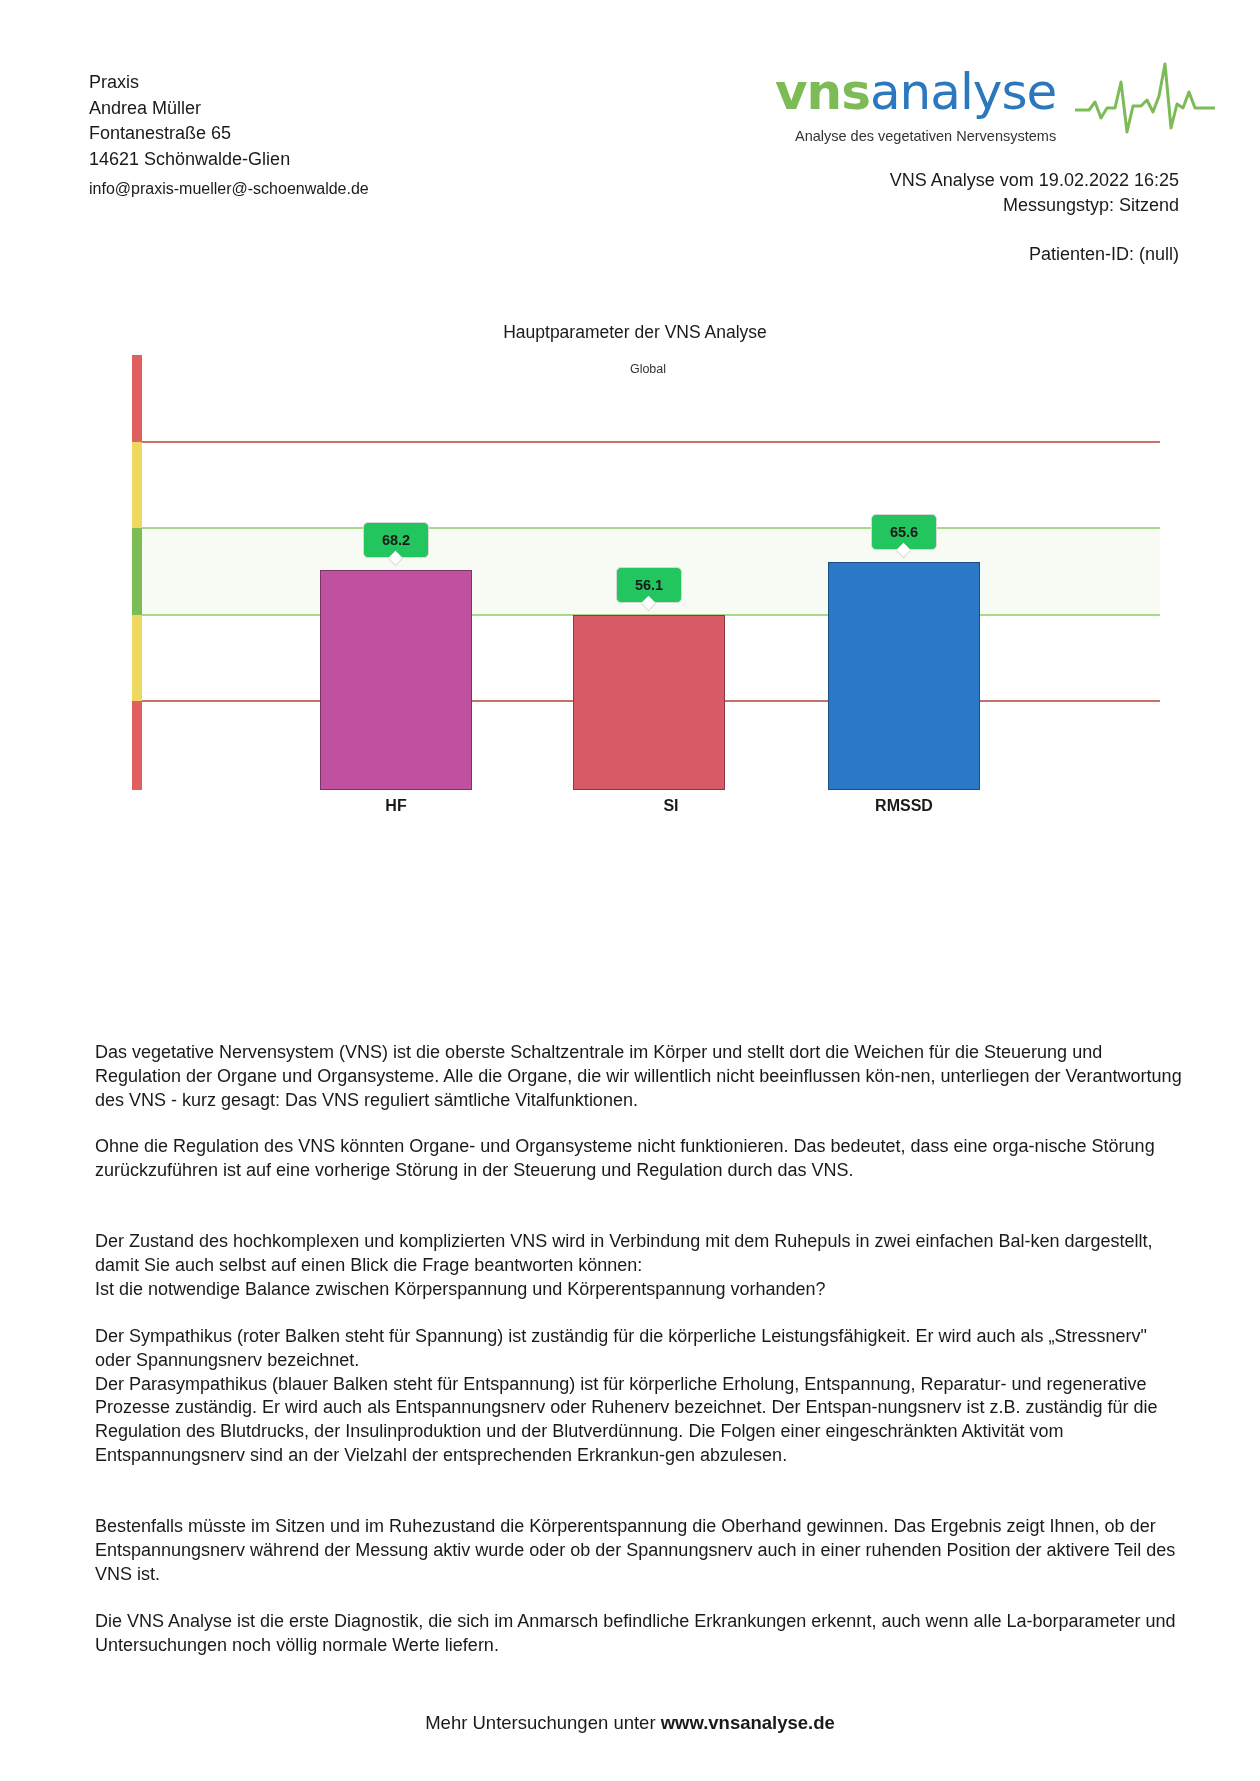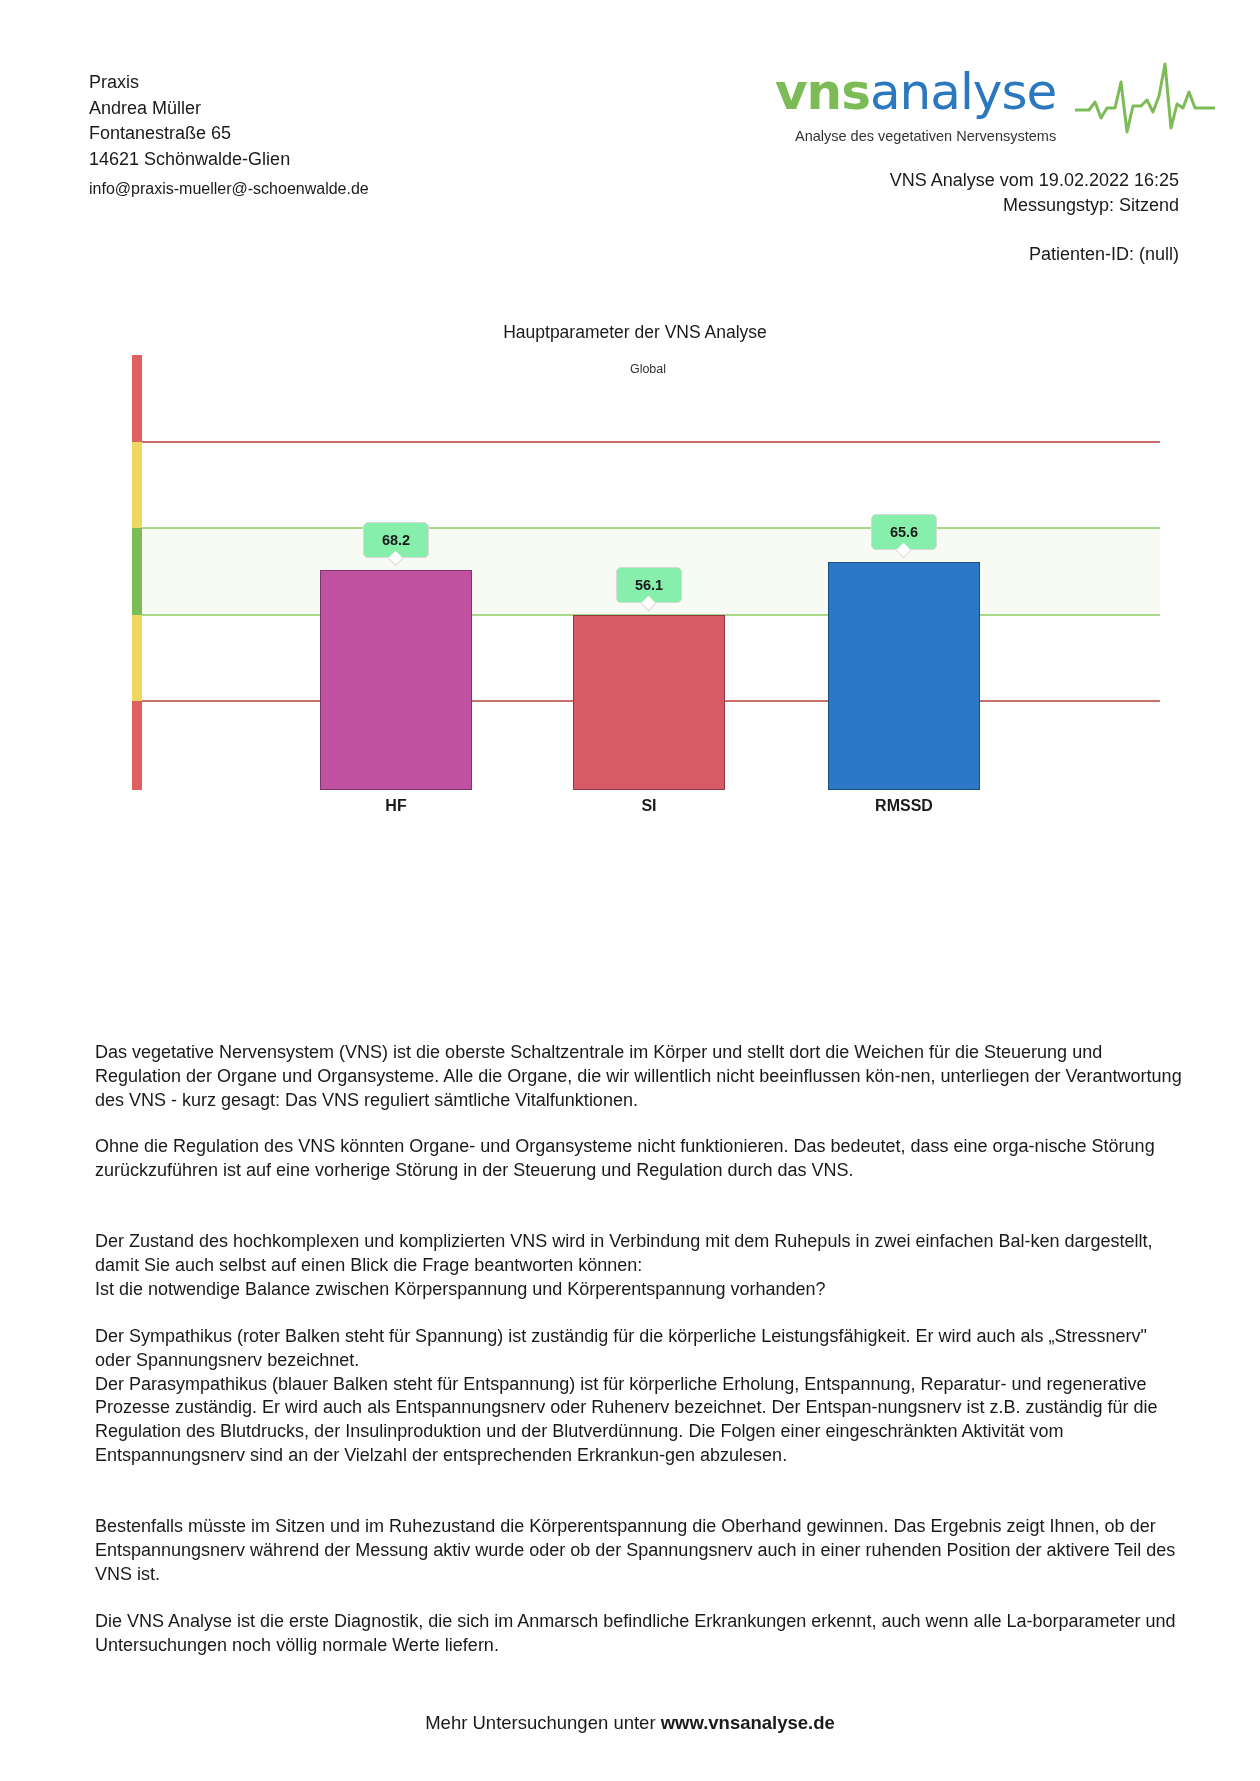--- a/index.html
+++ b/index.html
@@ -22,21 +22,21 @@
   .meta { right: 81px; top: 168px; text-align: right; font-size: 18px; line-height: 25px; }
   .pid { right: 81px; top: 244px; font-size: 18px; }
 
   
   .chart-title { left: 0; width: 1270px; top: 322px; text-align: center; font-size: 17.5px; }
   .chart-sub { left: 0; width: 1296px; top: 362px; text-align: center; font-size: 12.5px; color: #333; }
   .zone { position: absolute; left: 132px; width: 10px; }
   .hline { position: absolute; left: 142px; width: 1018px; height: 2px; }
   .greenband { position: absolute; left: 142px; width: 1018px; top: 529px; height: 86px; background: #f7fbf4; }
   .bar { position: absolute; border: 1px solid rgba(0,0,0,0.35); box-sizing: border-box; }
-  .tip { position: absolute; width: 66px; height: 36px; background: #86efac; border: 1.5px solid #d8d8d8; border-radius: 5px;
+  .tip { position: absolute; width: 66px; height: 36px; background: #22c55e; border: 1.5px solid #d8d8d8; border-radius: 5px;
          font-size: 14.5px; font-weight: bold; text-align: center; line-height: 34px; box-sizing: border-box; }
   .tip::after { content: ""; position: absolute; left: 50%; bottom: -7px; width: 10px; height: 10px; margin-left: -6px;
                 background: #fff; border-right: 1.5px solid #d8d8d8; border-bottom: 1.5px solid #d8d8d8; transform: rotate(45deg); }
   .xlabel { position: absolute; font-size: 16px; font-weight: bold; text-align: center; width: 152px; top: 797px; }
 
   
   .body-text { left: 95px; width: 1090px; font-size: 18px; line-height: 23.8px; font-family: "Liberation Sans", sans-serif; }
   .body-text p { margin: 0; }
   .footer { left: 0; width: 1260px; top: 1712px; text-align: center; font-size: 18.5px; }
   .footer b { font-weight: bold; }
@@ -84,21 +84,21 @@
   <div class="hline" style="top:527px;background:#a9d88a;"></div>
   <div class="hline" style="top:614px;background:#a9d88a;"></div>
   <div class="hline" style="top:700px;background:#c8706a;"></div>
 
   <div class="bar" style="left:320px;top:570px;width:152px;height:220px;background:#c050a0;"></div>
   <div class="tip" style="left:363px;top:522px;">68.2</div>
   <div class="xlabel" style="left:320px;">HF</div>
 
   <div class="bar" style="left:573px;top:615px;width:152px;height:175px;background:#d75a66;"></div>
   <div class="tip" style="left:616px;top:567px;">56.1</div>
-  <div class="xlabel" style="left:573px;">SI</div>
+  <div class="xlabel" style="left:595px;">SI</div>
 
   <div class="bar" style="left:828px;top:562px;width:152px;height:228px;background:#2a78c6;"></div>
   <div class="tip" style="left:871px;top:514px;">65.6</div>
   <div class="xlabel" style="left:828px;">RMSSD</div>
 </div>
 
 <div class="abs body-text" style="top:1041px;">
   <p>Das vegetative Nervensystem (VNS) ist die oberste Schaltzentrale im Körper und stellt dort die Weichen für die Steuerung und Regulation der Organe und Organsysteme. Alle die Organe, die wir willentlich nicht beeinflussen kön-nen, unterliegen der Verantwortung des VNS - kurz gesagt: Das VNS reguliert sämtliche Vitalfunktionen.</p>
 </div>
 <div class="abs body-text" style="top:1135px;">

